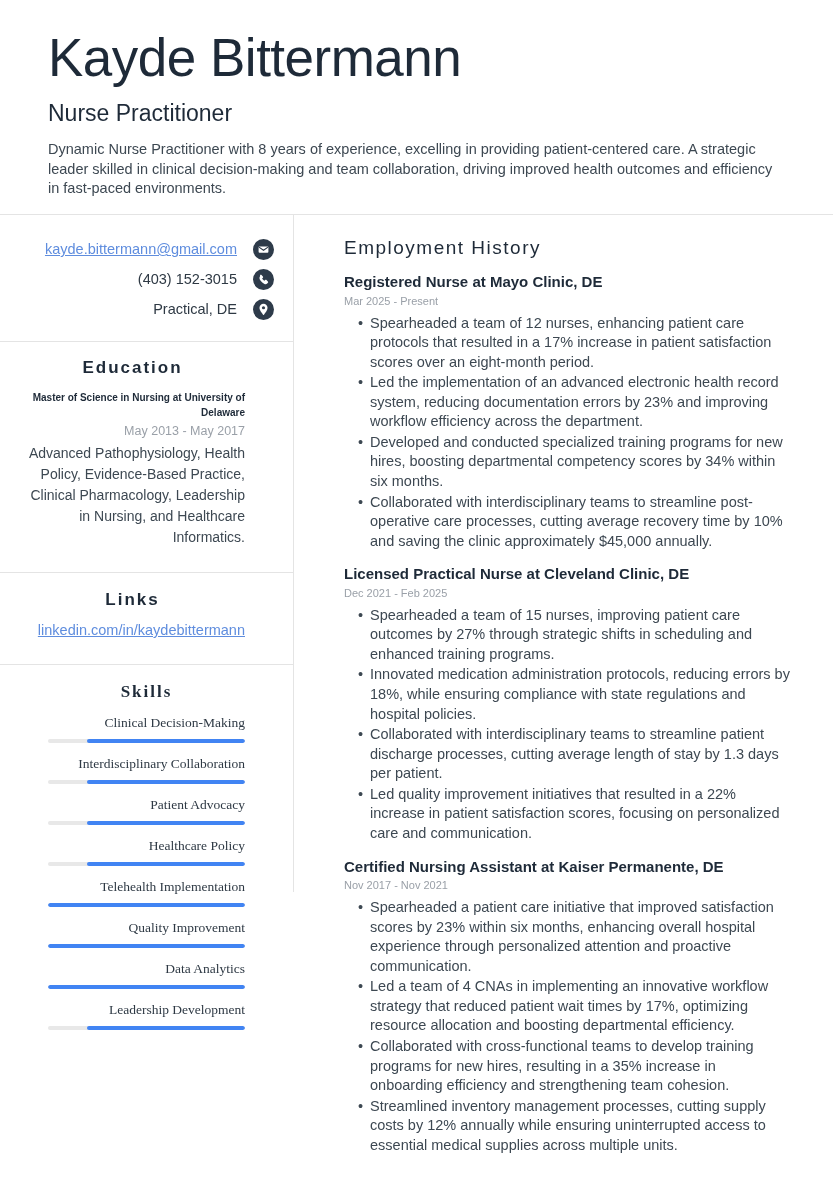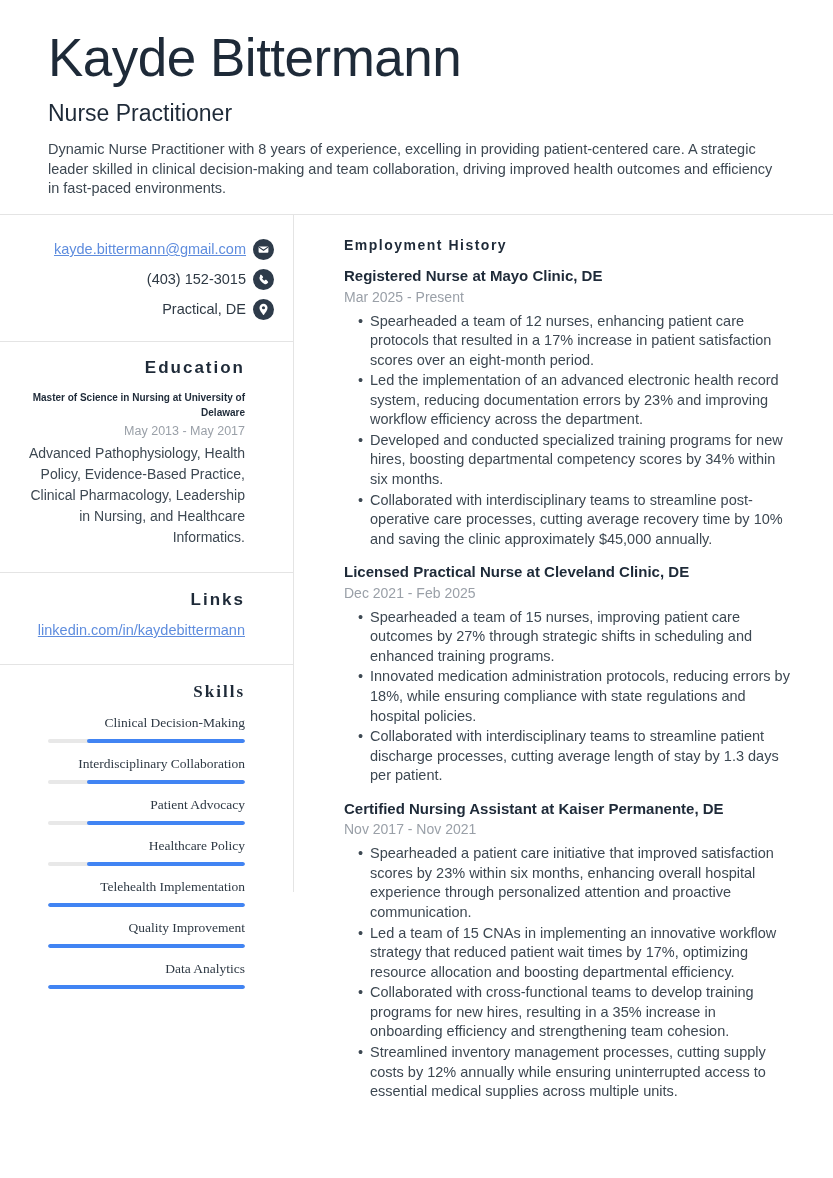--- a/index.html
+++ b/index.html
@@ -17,47 +17,47 @@
   
   .header{padding:30px 48px 0 48px;border-bottom:1px solid var(--divider);height:215px;}
   .name{font-size:53px;line-height:1.04;font-weight:400;color:var(--heading);letter-spacing:-0.5px;}
   .job-title{font-size:23px;font-weight:400;color:var(--heading);margin-top:15px;}
   .summary{font-size:14.5px;line-height:1.34;color:var(--body);margin-top:13px;max-width:742px;}
   
   .columns{display:flex;flex:1;min-height:0;}
   .sidebar{width:294px;border-right:1px solid var(--divider);text-align:right;}
   .side-section{border-bottom:1px solid var(--divider);}
   .side-section.last{border-bottom:none;font-family:Liberation Serif, serif;}
-  .side-heading{font-size:17px;font-weight:700;letter-spacing:2px;color:var(--heading);}
+  .side-heading{font-size:17px;font-weight:700;letter-spacing:2px;color:var(--heading);text-align:center;}
   
   .contact{padding:19px 19px 17px 20px;}
-  .contact-row{display:flex;justify-content:flex-end;align-items:center;gap:7px;height:30px;}
+  .contact-row{display:flex;justify-content:flex-end;align-items:center;gap:16px;height:30px;}
   .contact-row .txt{font-size:14.5px;color:var(--sidetext);}
   .contact-row a{color:var(--link);text-decoration:underline;font-size:14.5px;}
   .cicon{width:21px;height:21px;flex:0 0 21px;display:block;}
   
   .education{padding:16px 48px 24px 20px;}
   .edu-degree{font-size:10px;font-weight:700;color:var(--heading);line-height:1.45;margin-top:13px;}
   .edu-dates{font-size:12.5px;color:var(--muted);margin-top:4px;}
   .edu-desc{font-size:14px;line-height:1.5;color:var(--body);margin-top:5px;}
   
   .links{padding:17px 48px 25px 20px;}
   .links a{display:inline-block;font-size:14.5px;color:var(--link);text-decoration:underline;margin-top:12px;}
   
   .skills{padding:17px 48px 10px 48px;}
   .skill-item{margin-top:13px;}
   .skill-name{font-size:13.5px;color:var(--sidetext);display:block;}
   .skill-bar{position:relative;height:4px;background:var(--track);margin-top:8px;border-radius:2px;overflow:hidden;}
   .skill-fill{position:absolute;right:0;top:0;height:100%;background:var(--accent);border-radius:2px;}
   
   .main{flex:1;padding:22px 43px 0 50px;}
-  .main-heading{font-size:14px;font-weight:700;letter-spacing:1.5px;color:var(--heading);}
+  .main-heading{font-size:19px;font-weight:400;letter-spacing:1.5px;color:var(--heading);}
   .job{margin-top:13px;}
   .job-name{font-size:15px;font-weight:700;color:var(--heading);line-height:1.3;}
-  .job-dates{font-size:14px;color:var(--muted);margin:3px 0 7px;}
+  .job-dates{font-size:11px;color:var(--muted);margin:3px 0 7px;}
   .job ul{list-style:none;padding-left:14px;}
   .job li{position:relative;padding-left:12px;font-size:14.5px;line-height:1.35;color:var(--body);margin-bottom:1px;}
   .job li::before{content:"\2022";position:absolute;left:0;color:var(--body);}
 </style>
 </head>
 <body>
 
 <div class="page">
 
   <div class="header">
@@ -154,20 +154,26 @@
             </div>
           </div>
 
           <div class="skill-item">
             <span class="skill-name">Data Analytics</span>
             <div class="skill-bar">
               <div class="skill-fill" style="width: 100%;"></div>
             </div>
           </div>
 
+          <div class="skill-item">
+            <span class="skill-name">Leadership Development</span>
+            <div class="skill-bar">
+              <div class="skill-fill" style="width: 80%;"></div>
+            </div>
+          </div>
         </div>
 
     </div>
 
     <div class="main">
       <div class="main-heading">Employment History</div>
 
         <div class="job">
           <div class="job-name">Registered Nurse at Mayo Clinic, DE</div>
           <div class="job-dates">Mar 2025 - Present</div>
@@ -187,31 +193,32 @@
           <div class="job-name">Licensed Practical Nurse at Cleveland Clinic, DE</div>
           <div class="job-dates">Dec 2021 - Feb 2025</div>
           <ul>
 
               <li>Spearheaded a team of 15 nurses, improving patient care outcomes by 27% through strategic shifts in scheduling and enhanced training programs.</li>
 
               <li>Innovated medication administration protocols, reducing errors by 18%, while ensuring compliance with state regulations and hospital policies.</li>
 
               <li>Collaborated with interdisciplinary teams to streamline patient discharge processes, cutting average length of stay by 1.3 days per patient.</li>
 
+              <li>Led quality improvement initiatives that resulted in a 22% increase in patient satisfaction scores, focusing on personalized care and communication.</li>
             </ul>
         </div>
 
         <div class="job">
           <div class="job-name">Certified Nursing Assistant at Kaiser Permanente, DE</div>
           <div class="job-dates">Nov 2017 - Nov 2021</div>
           <ul>
 
               <li>Spearheaded a patient care initiative that improved satisfaction scores by 23% within six months, enhancing overall hospital experience through personalized attention and proactive communication.</li>
 
-              <li>Led a team of 15 CNAs in implementing an innovative workflow strategy that reduced patient wait times by 17%, optimizing resource allocation and boosting departmental efficiency.</li>
+              <li>Led a team of 4 CNAs in implementing an innovative workflow strategy that reduced patient wait times by 17%, optimizing resource allocation and boosting departmental efficiency.</li>
 
               <li>Collaborated with cross-functional teams to develop training programs for new hires, resulting in a 35% increase in onboarding efficiency and strengthening team cohesion.</li>
 
               <li>Streamlined inventory management processes, cutting supply costs by 12% annually while ensuring uninterrupted access to essential medical supplies across multiple units.</li>
             </ul>
         </div>
       </div>
 
   </div>
 </div>

